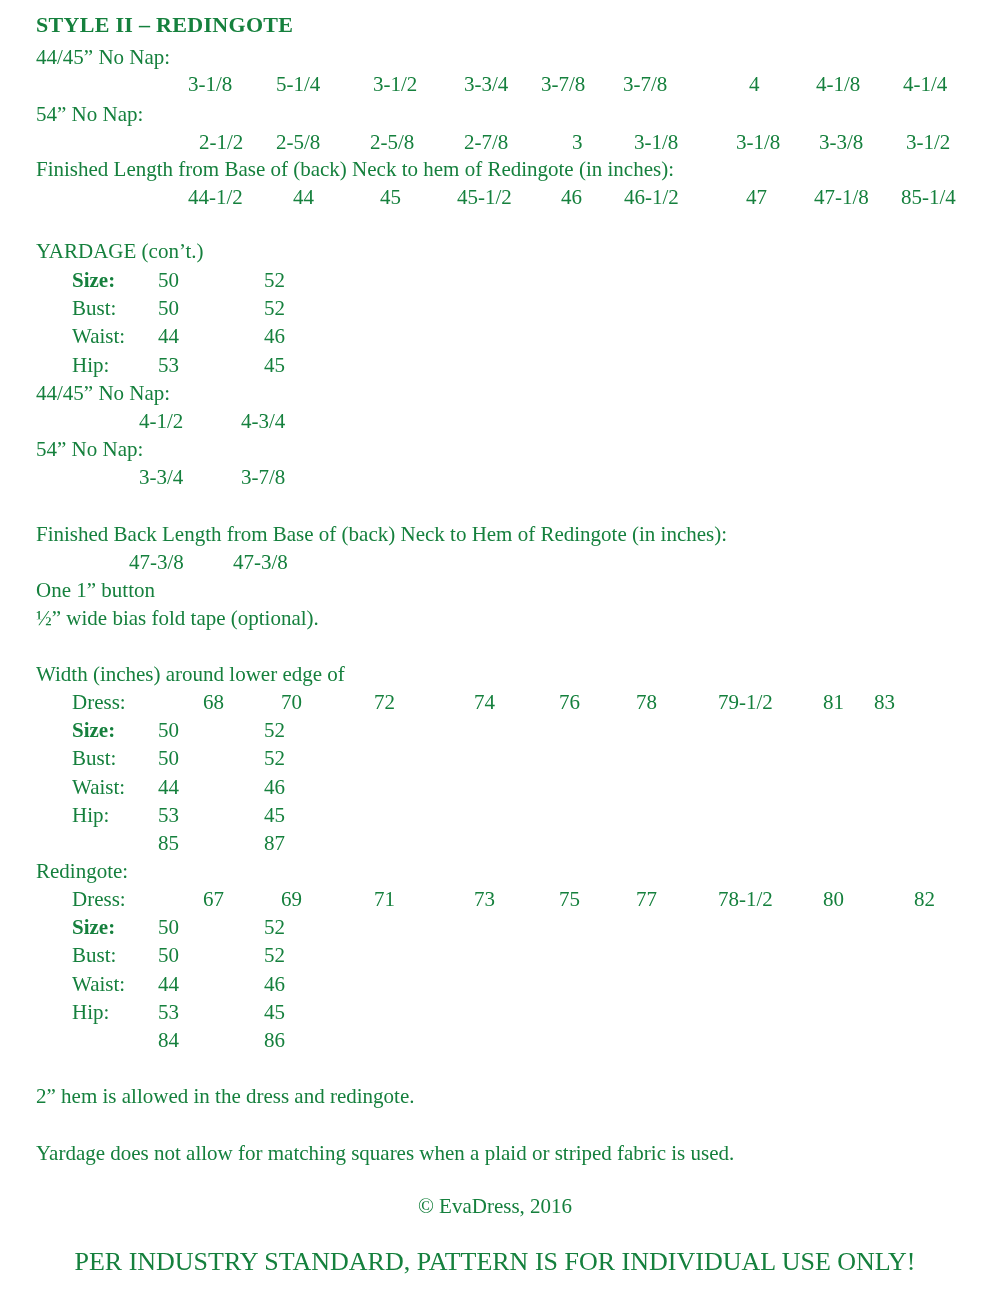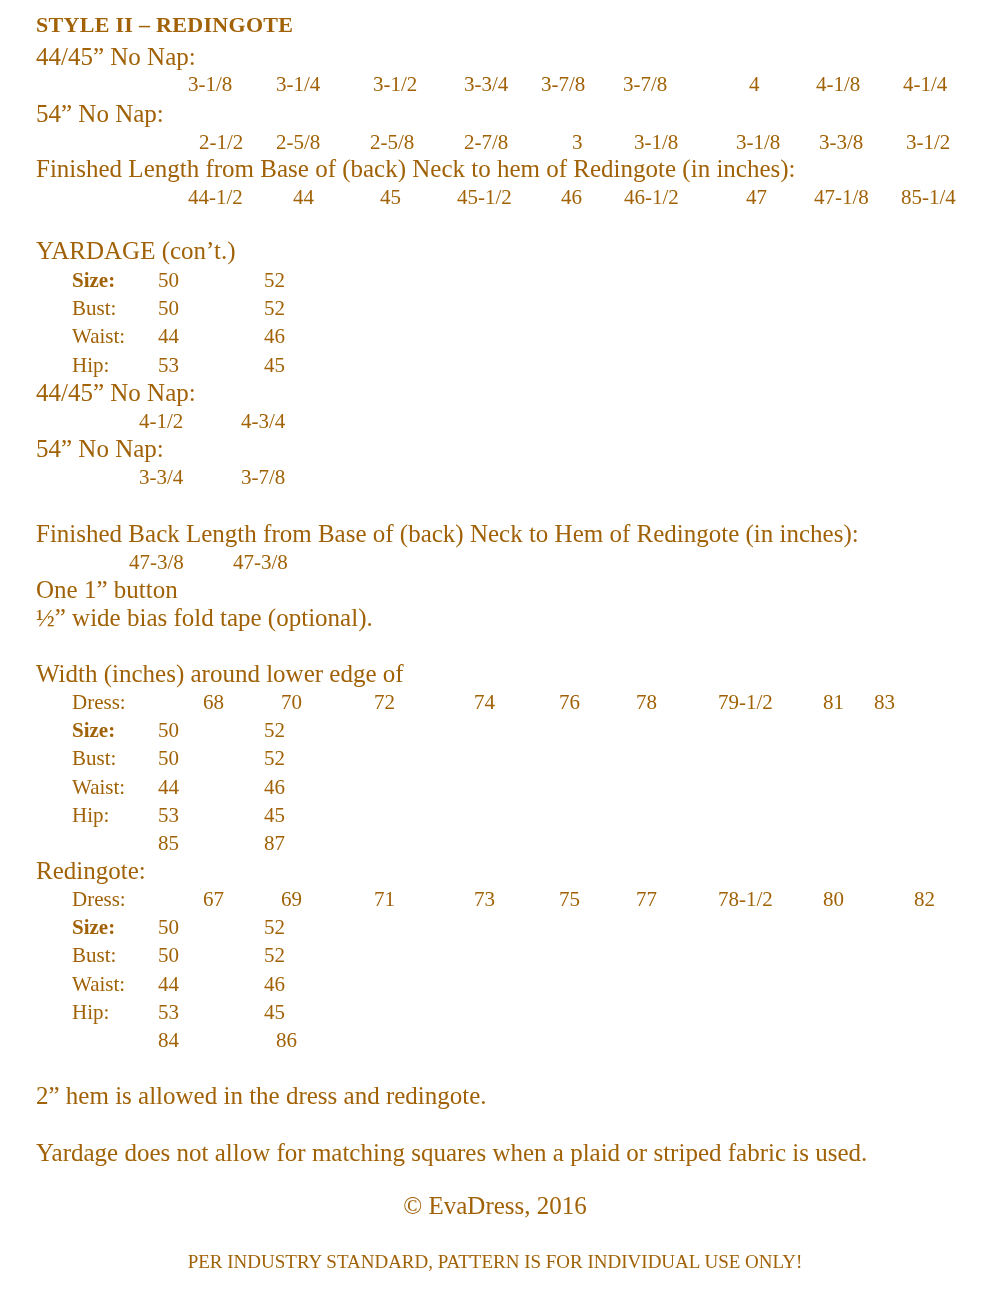--- a/index.html
+++ b/index.html
@@ -2,57 +2,57 @@
 <html><head>
 <meta charset="utf-8">
 <style>
   html,body{margin:0;padding:0;background:#ffffff;}
   .page{
     position:relative;
     width:990px;
     height:1299px;
     background:#ffffff;
     font-family:"Liberation Serif", serif;
-    color:#a16207;
+    color:#15803d;
     overflow:hidden;
   }
   .line{
     position:absolute;
     left:36px;
-    font-size:25px;
+    font-size:21px;
     line-height:28px;
     white-space:nowrap;
   }
   .row{
     position:absolute;
     left:0;
     width:100%;
     height:28px;
     font-size:21px;
     line-height:28px;
     margin-left:36px;
   }
   .row .lbl{position:absolute;left:36px;white-space:nowrap;}
   .row .v{position:absolute;white-space:nowrap;}
   .b{font-weight:bold;}
   .title{font-size:22px;font-weight:bold;letter-spacing:0.3px;}
   .center{left:0;width:100%;text-align:center;}
-  .legal{font-size:19px;text-align:center;}
+  .legal{font-size:26px;text-align:center;}
 </style>
 </head>
 <body>
 
 <div class="page">
 
   <div class="line title" style="top:11px">STYLE II – REDINGOTE</div>
 
   <div class="line" style="top:43px">44/45” No Nap:</div>
   <div class="row" style="top:70px">
     <span class="v" style="left:152px">3-1/8</span>
-    <span class="v" style="left:240px">3-1/4</span>
+    <span class="v" style="left:240px">5-1/4</span>
     <span class="v" style="left:337px">3-1/2</span>
     <span class="v" style="left:428px">3-3/4</span>
     <span class="v" style="left:505px">3-7/8</span>
     <span class="v" style="left:587px">3-7/8</span>
     <span class="v" style="left:713px">4</span>
     <span class="v" style="left:780px">4-1/8</span>
     <span class="v" style="left:867px">4-1/4</span>
   </div>
 
   <div class="line" style="top:100px">54” No Nap:</div>
@@ -196,21 +196,21 @@
     <span class="v" style="left:122px">44</span>
     <span class="v" style="left:228px">46</span>
   </div>
   <div class="row" style="top:998px">
     <span class="lbl">Hip:</span>
     <span class="v" style="left:122px">53</span>
     <span class="v" style="left:228px">45</span>
   </div>
   <div class="row" style="top:1026px">
     <span class="v" style="left:122px">84</span>
-    <span class="v" style="left:240px">86</span>
+    <span class="v" style="left:228px">86</span>
   </div>
 
   <div class="line" style="top:1082px">2” hem is allowed in the dress and redingote.</div>
   <div class="line" style="top:1139px">Yardage does not allow for matching squares when a plaid or striped fabric is used.</div>
 
   <div class="line center" style="top:1192px">© EvaDress, 2016</div>
   <div class="line center legal" style="top:1248px">PER INDUSTRY STANDARD, PATTERN IS FOR INDIVIDUAL USE ONLY!</div>
 
 </div>
 

